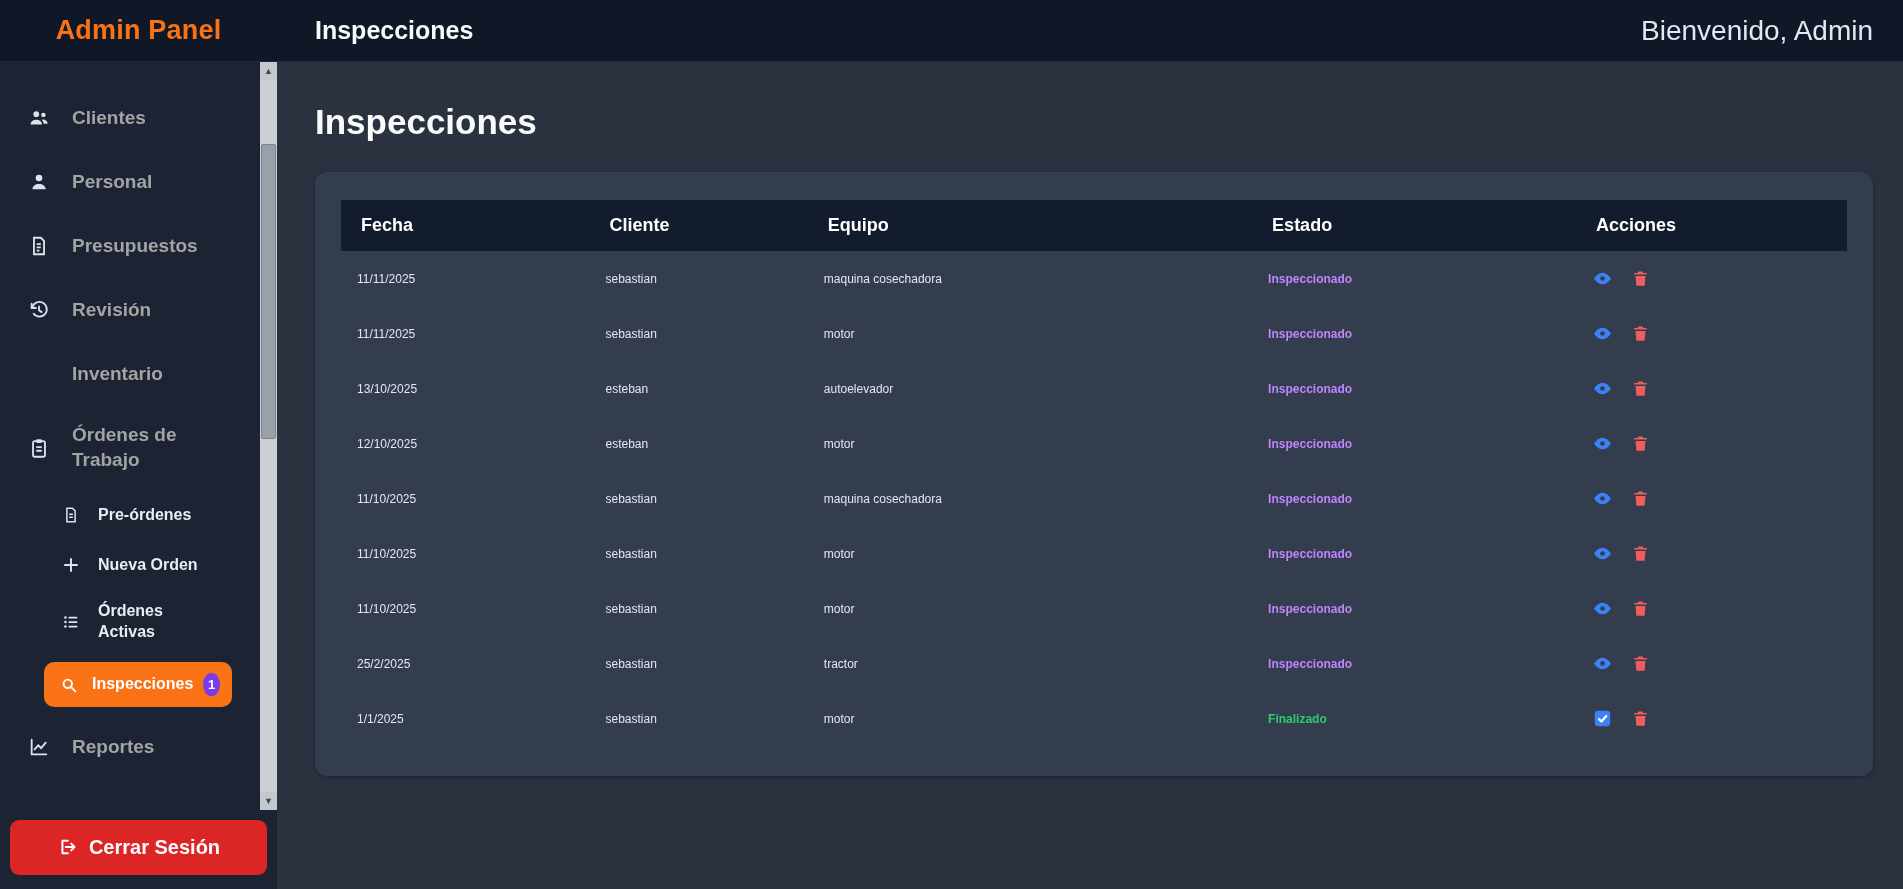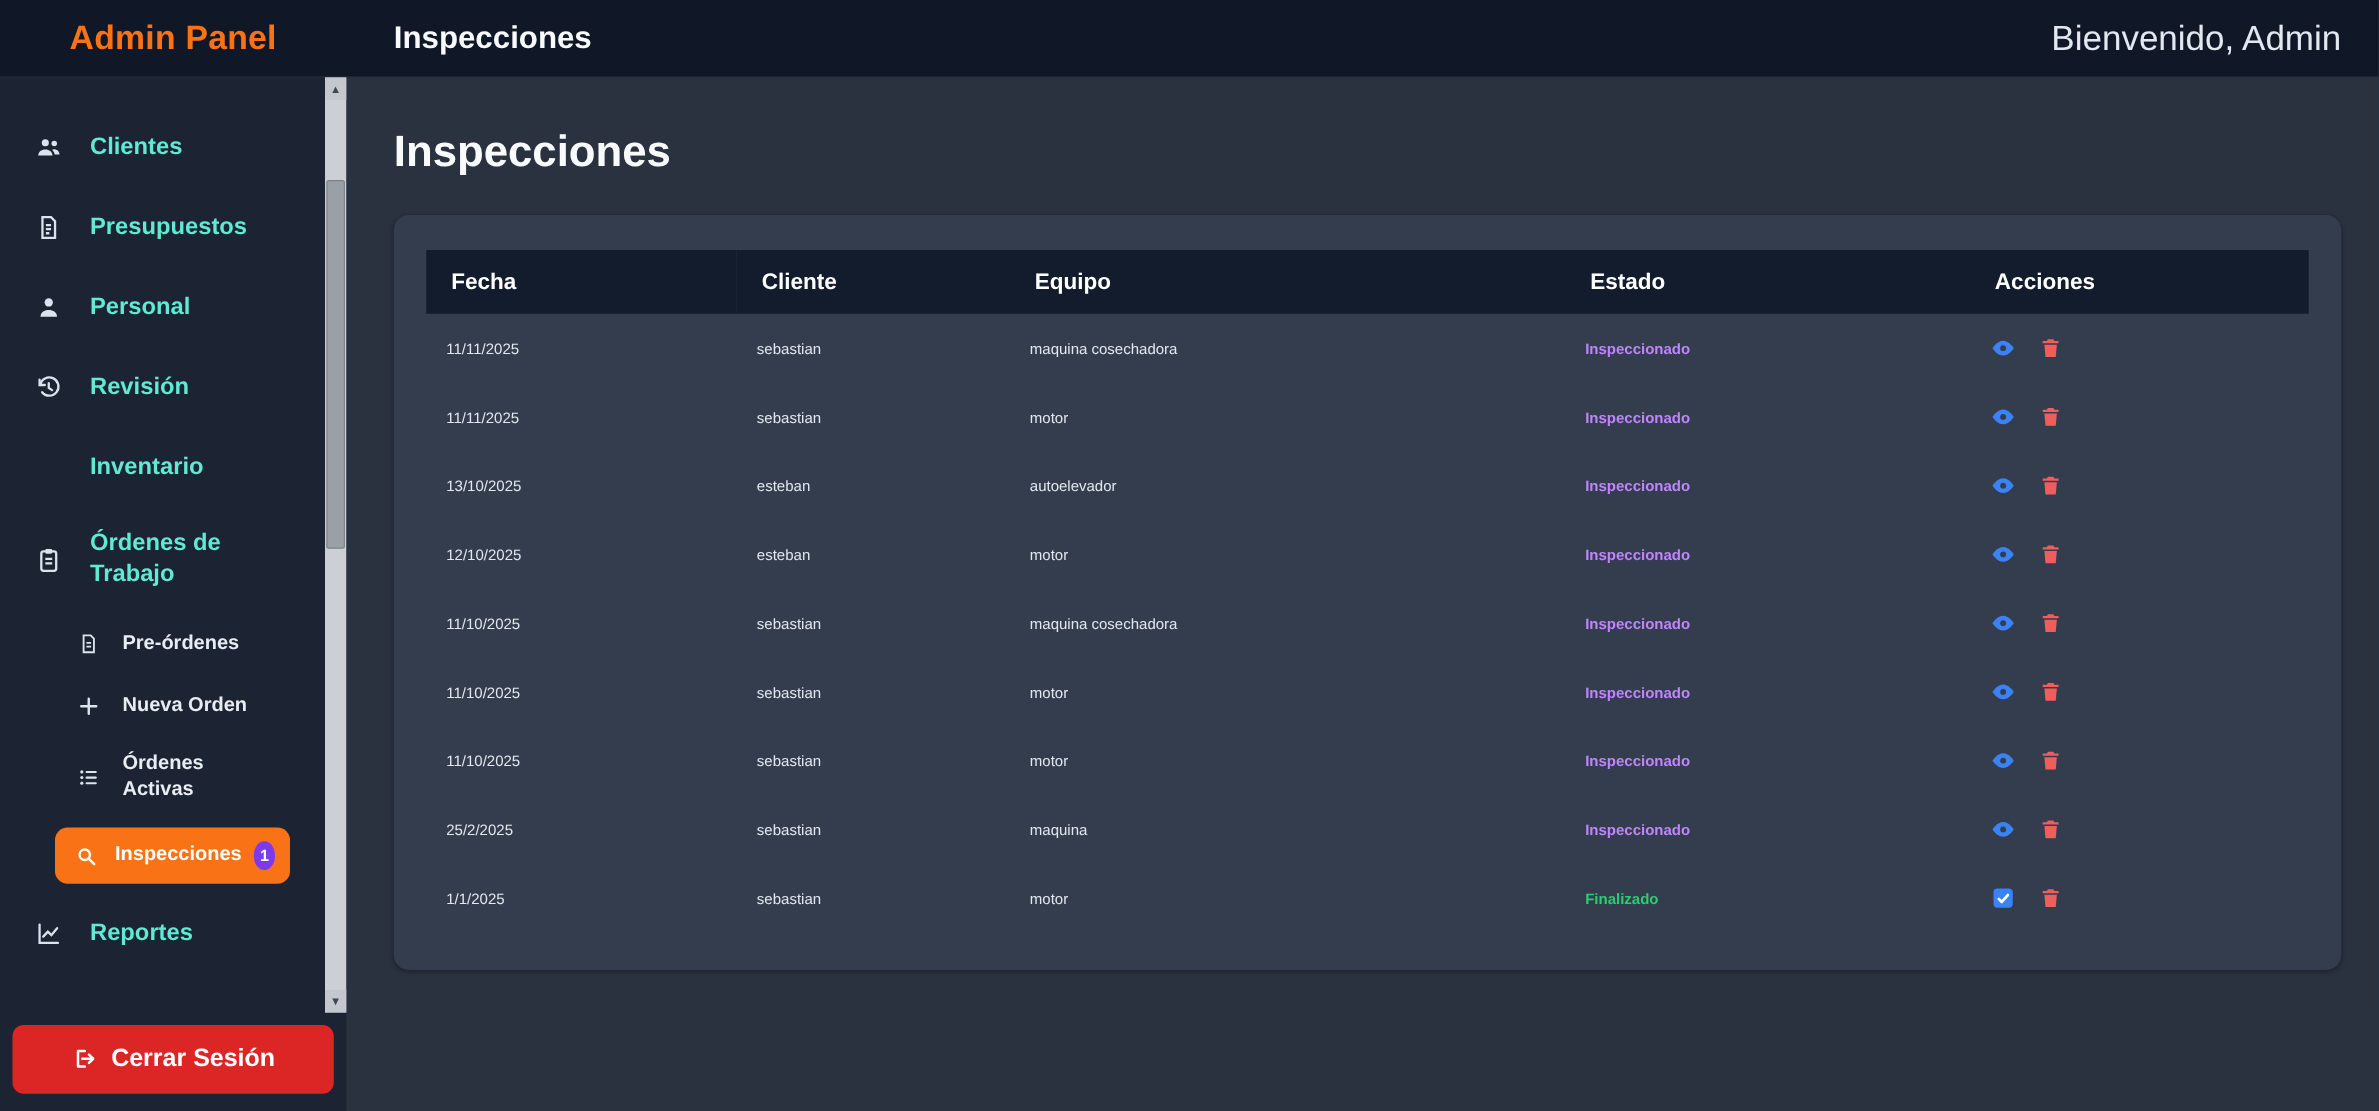--- a/index.html
+++ b/index.html
@@ -26,21 +26,21 @@
   .body-row { flex: 1; display: flex; min-height: 0; }
 
   
   .sidebar {
     flex: 0 0 277px; width: 277px; background: #1c2433;
     position: relative; display: flex; flex-direction: column;
   }
   .side-nav { flex: 1; padding: 24px 17px 0 0; min-height: 0; }
   .nav-item {
     height: 64px; display: flex; align-items: center;
-    padding-left: 28px; color: #5eead4; cursor: pointer;
+    padding-left: 28px; color: #a3a3a3; cursor: pointer;
   }
   .nav-item.tall { height: 84px; }
   .nicon { width: 22px; height: 22px; flex: 0 0 22px; margin-right: 22px; display: inline-flex; color: #dbe3ee; }
   .nicon svg { width: 100%; height: 100%; }
   .nlabel { font-size: 19px; font-weight: 600; line-height: 1.3; max-width: 140px; }
 
   .nav-sub {
     height: 50px; display: flex; align-items: center;
     padding-left: 62px; color: #e8edf4; cursor: pointer;
   }
@@ -131,36 +131,36 @@
                 <path d="M2.8 19c0-3.2 2.8-5.2 6.2-5.2s6.2 2 6.2 5.2z"></path>
                 <circle cx="16.8" cy="8.6" r="2.4"></circle>
                 <path d="M16.4 13.6c2.9 0 5 1.9 5 4.6h-4.2a7.3 7.3 0 0 0-2.3-4.2z"></path>
               </svg>
           </span>
           <span class="nlabel">Clientes</span>
         </div>
 
         <div class="nav-item">
           <span class="nicon">
+            <svg viewBox="0 0 24 24" fill="currentColor">
+                <circle cx="12" cy="7.6" r="3.6"></circle>
+                <path d="M4.8 20c0-3.7 3.2-5.8 7.2-5.8s7.2 2.1 7.2 5.8z"></path>
+              </svg>
+          </span>
+          <span class="nlabel">Personal</span>
+        </div>
+
+        <div class="nav-item">
+          <span class="nicon">
             <svg viewBox="0 0 24 24" fill="none" stroke="currentColor" stroke-width="2">
                 <path d="M6.5 3h7.5l3.5 3.5V21h-11z"></path>
                 <path d="M9.5 10h4.5M9.5 13.5h4.5M9.5 17h3"></path>
               </svg>
           </span>
           <span class="nlabel">Presupuestos</span>
-        </div>
-
-        <div class="nav-item">
-          <span class="nicon">
-            <svg viewBox="0 0 24 24" fill="currentColor">
-                <circle cx="12" cy="7.6" r="3.6"></circle>
-                <path d="M4.8 20c0-3.7 3.2-5.8 7.2-5.8s7.2 2.1 7.2 5.8z"></path>
-              </svg>
-          </span>
-          <span class="nlabel">Personal</span>
         </div>
 
         <div class="nav-item">
           <span class="nicon">
             <svg viewBox="0 0 24 24" fill="none" stroke="currentColor" stroke-width="2" stroke-linecap="round">
                 <path d="M4 5.2v4.6h4.6"></path>
                 <path d="M4.6 9.8a8 8 0 1 1 1.6 6.3"></path>
                 <path d="M12 8.2v4.2l2.9 1.9"></path>
               </svg>
           </span>
@@ -398,21 +398,21 @@
                   </span><span class="action danger">
                     <svg viewBox="0 0 24 24" fill="currentColor">
                       <path d="M9.2 3h5.6l.9 1.9H20v2.1H4V4.9h4.3z"></path>
                       <path d="M5.7 8.7h12.6l-1.1 12.3H6.8z"></path>
                     </svg>
                   </span></td>
               </tr>
               <tr>
                 <td>25/2/2025</td>
                 <td>sebastian</td>
-                <td>maquina</td>
+                <td>tractor</td>
                 <td><span class="estado" style="color:#c084fc">Inspeccionado</span></td>
                 <td><span class="action primary">
                     <svg viewBox="0 0 24 24">
                       <path d="M12 5.3C6.4 5.3 2.3 12 2.3 12s4.1 6.7 9.7 6.7 9.7-6.7 9.7-6.7S17.6 5.3 12 5.3z" fill="currentColor"></path>
                       <circle cx="12" cy="12" r="2.7" fill="#333d4d"></circle>
                     </svg>
                   </span><span class="action danger">
                     <svg viewBox="0 0 24 24" fill="currentColor">
                       <path d="M9.2 3h5.6l.9 1.9H20v2.1H4V4.9h4.3z"></path>
                       <path d="M5.7 8.7h12.6l-1.1 12.3H6.8z"></path>

